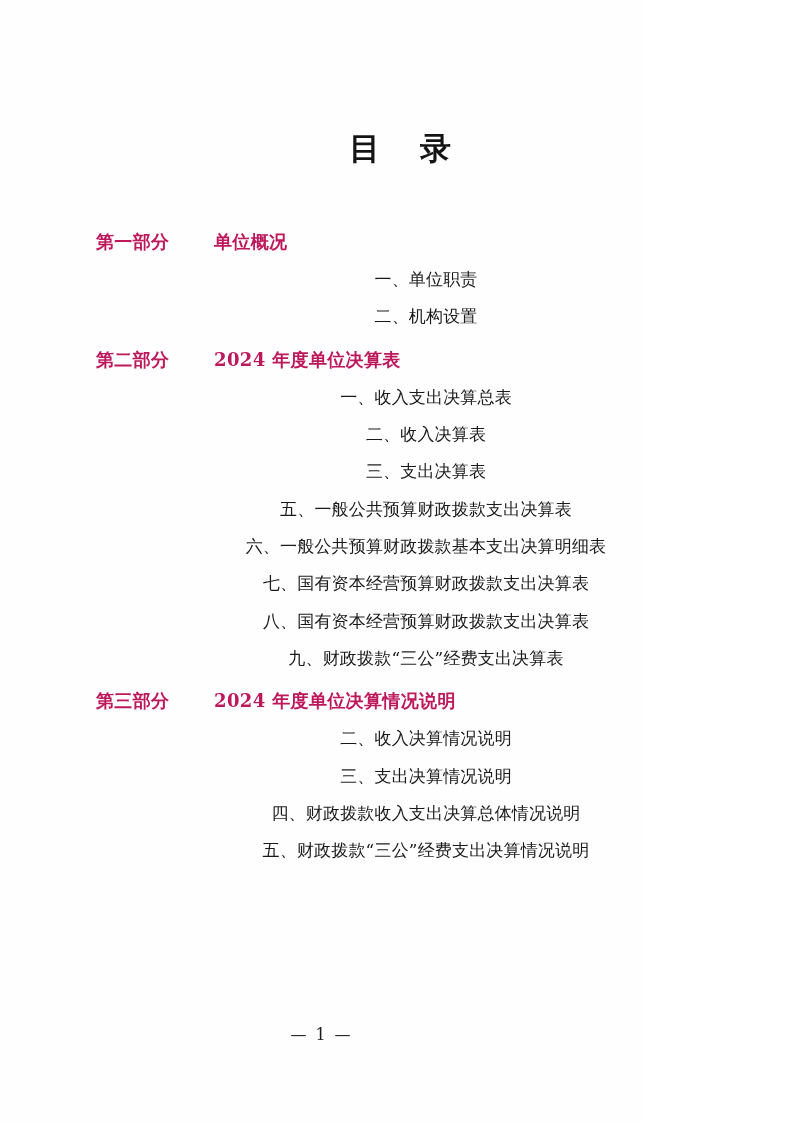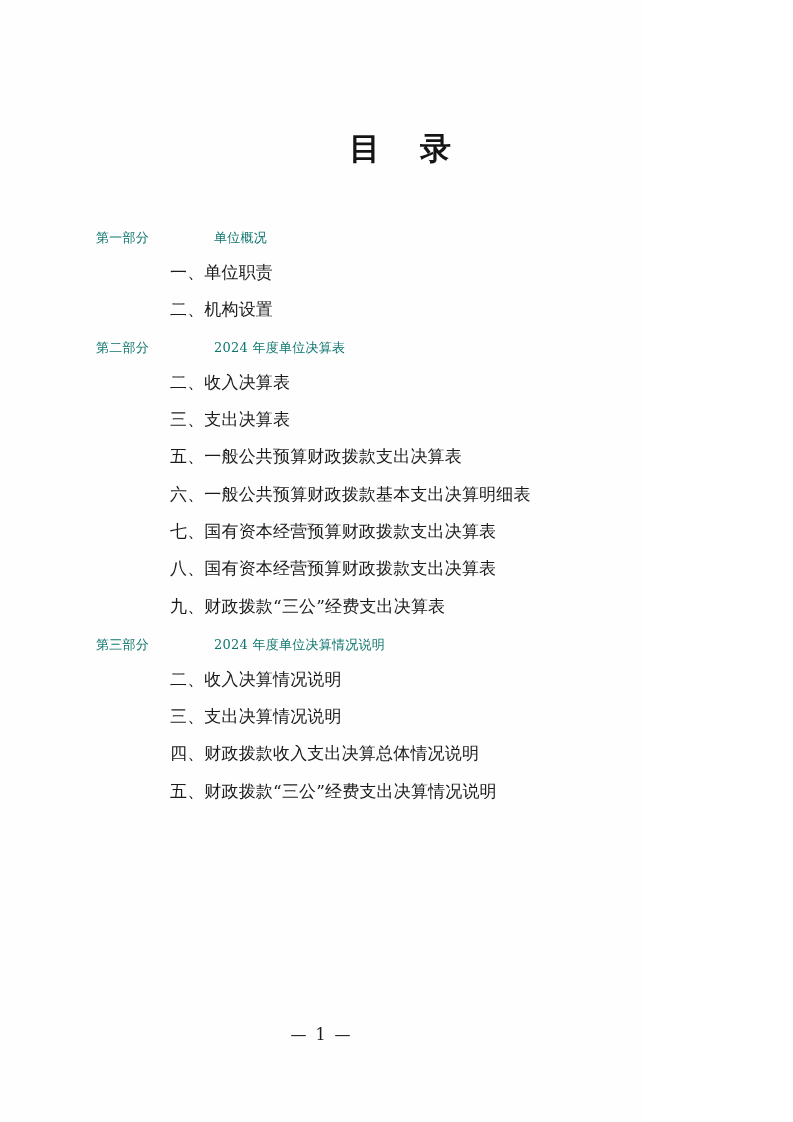--- a/index.html
+++ b/index.html
@@ -35,43 +35,44 @@
     display: inline-block;
     width: 38px;
   }
   .toc {
     margin-top: 58px;
   }
   .part {
     margin-top: 16px;
   }
   .part-heading {
-    font-size: 13px;
-    font-weight: normal;
-    color: #0f766e;
+    font-size: 18px;
+    font-weight: bold;
+    color: #be185d;
     letter-spacing: 0.02em;
     line-height: 1.5;
     white-space: nowrap;
   }
   .part-heading .part-label {
     display: inline-block;
     min-width: 86px;
   }
   .part-heading .part-name {
     display: inline-block;
     margin-left: 32px;
   }
   .entry {
     font-size: 17px;
     line-height: 1.55;
     margin-top: 11px;
-    margin-left: 74px;
+    margin-left: 50px;
     letter-spacing: 0.01em;
     white-space: nowrap;
     color: #1a1a1a;
+    text-align: center;
   }
   .entry .num {
     display: inline-block;
   }
   .entry .txt {
     display: inline-block;
   }
   .footer {
     position: absolute;
     left: 0;
@@ -103,20 +104,23 @@
           <span class="num">一、</span><span class="txt">单位职责</span>
         </div>
         <div class="entry">
           <span class="num">二、</span><span class="txt">机构设置</span>
         </div>
       </div>
 
       <div class="part">
         <div class="part-heading">
           <span class="part-label">第二部分</span><span class="part-name">2024 年度单位决算表</span>
+        </div>
+        <div class="entry">
+          <span class="num">一、</span><span class="txt">收入支出决算总表</span>
         </div>
         <div class="entry">
           <span class="num">二、</span><span class="txt">收入决算表</span>
         </div>
         <div class="entry">
           <span class="num">三、</span><span class="txt">支出决算表</span>
         </div>
         <div class="entry">
           <span class="num">五、</span><span class="txt">一般公共预算财政拨款支出决算表</span>
         </div>

